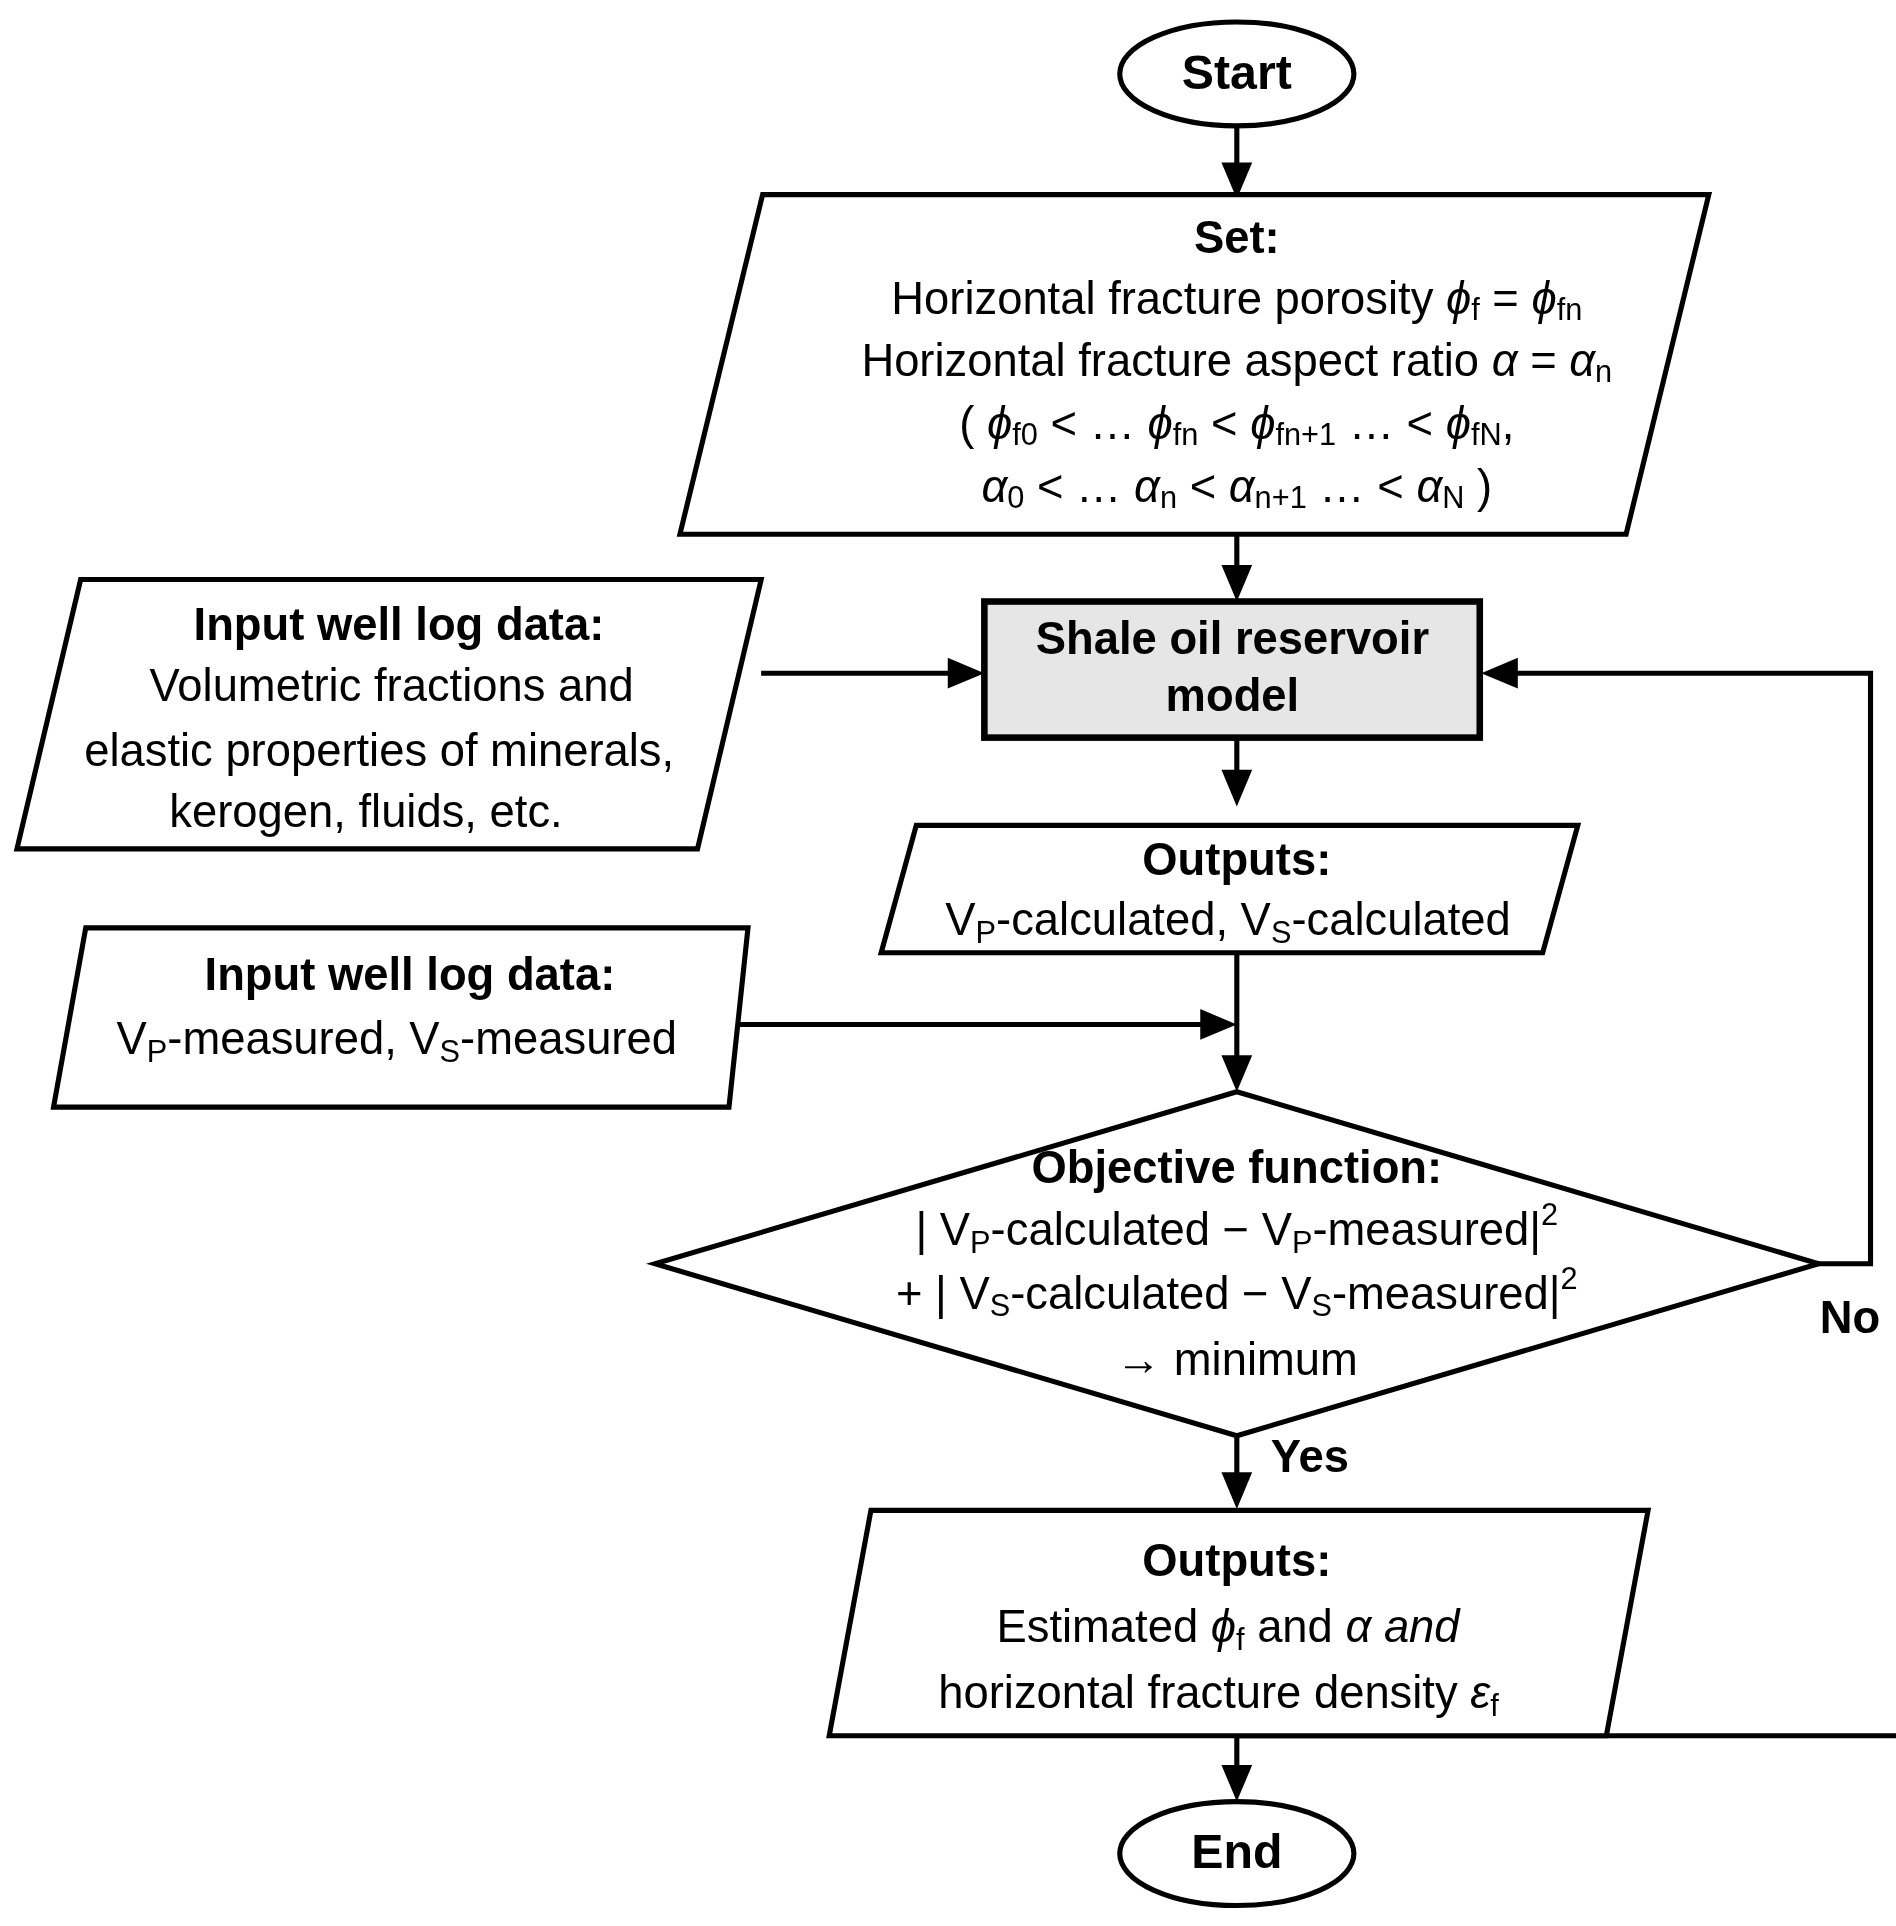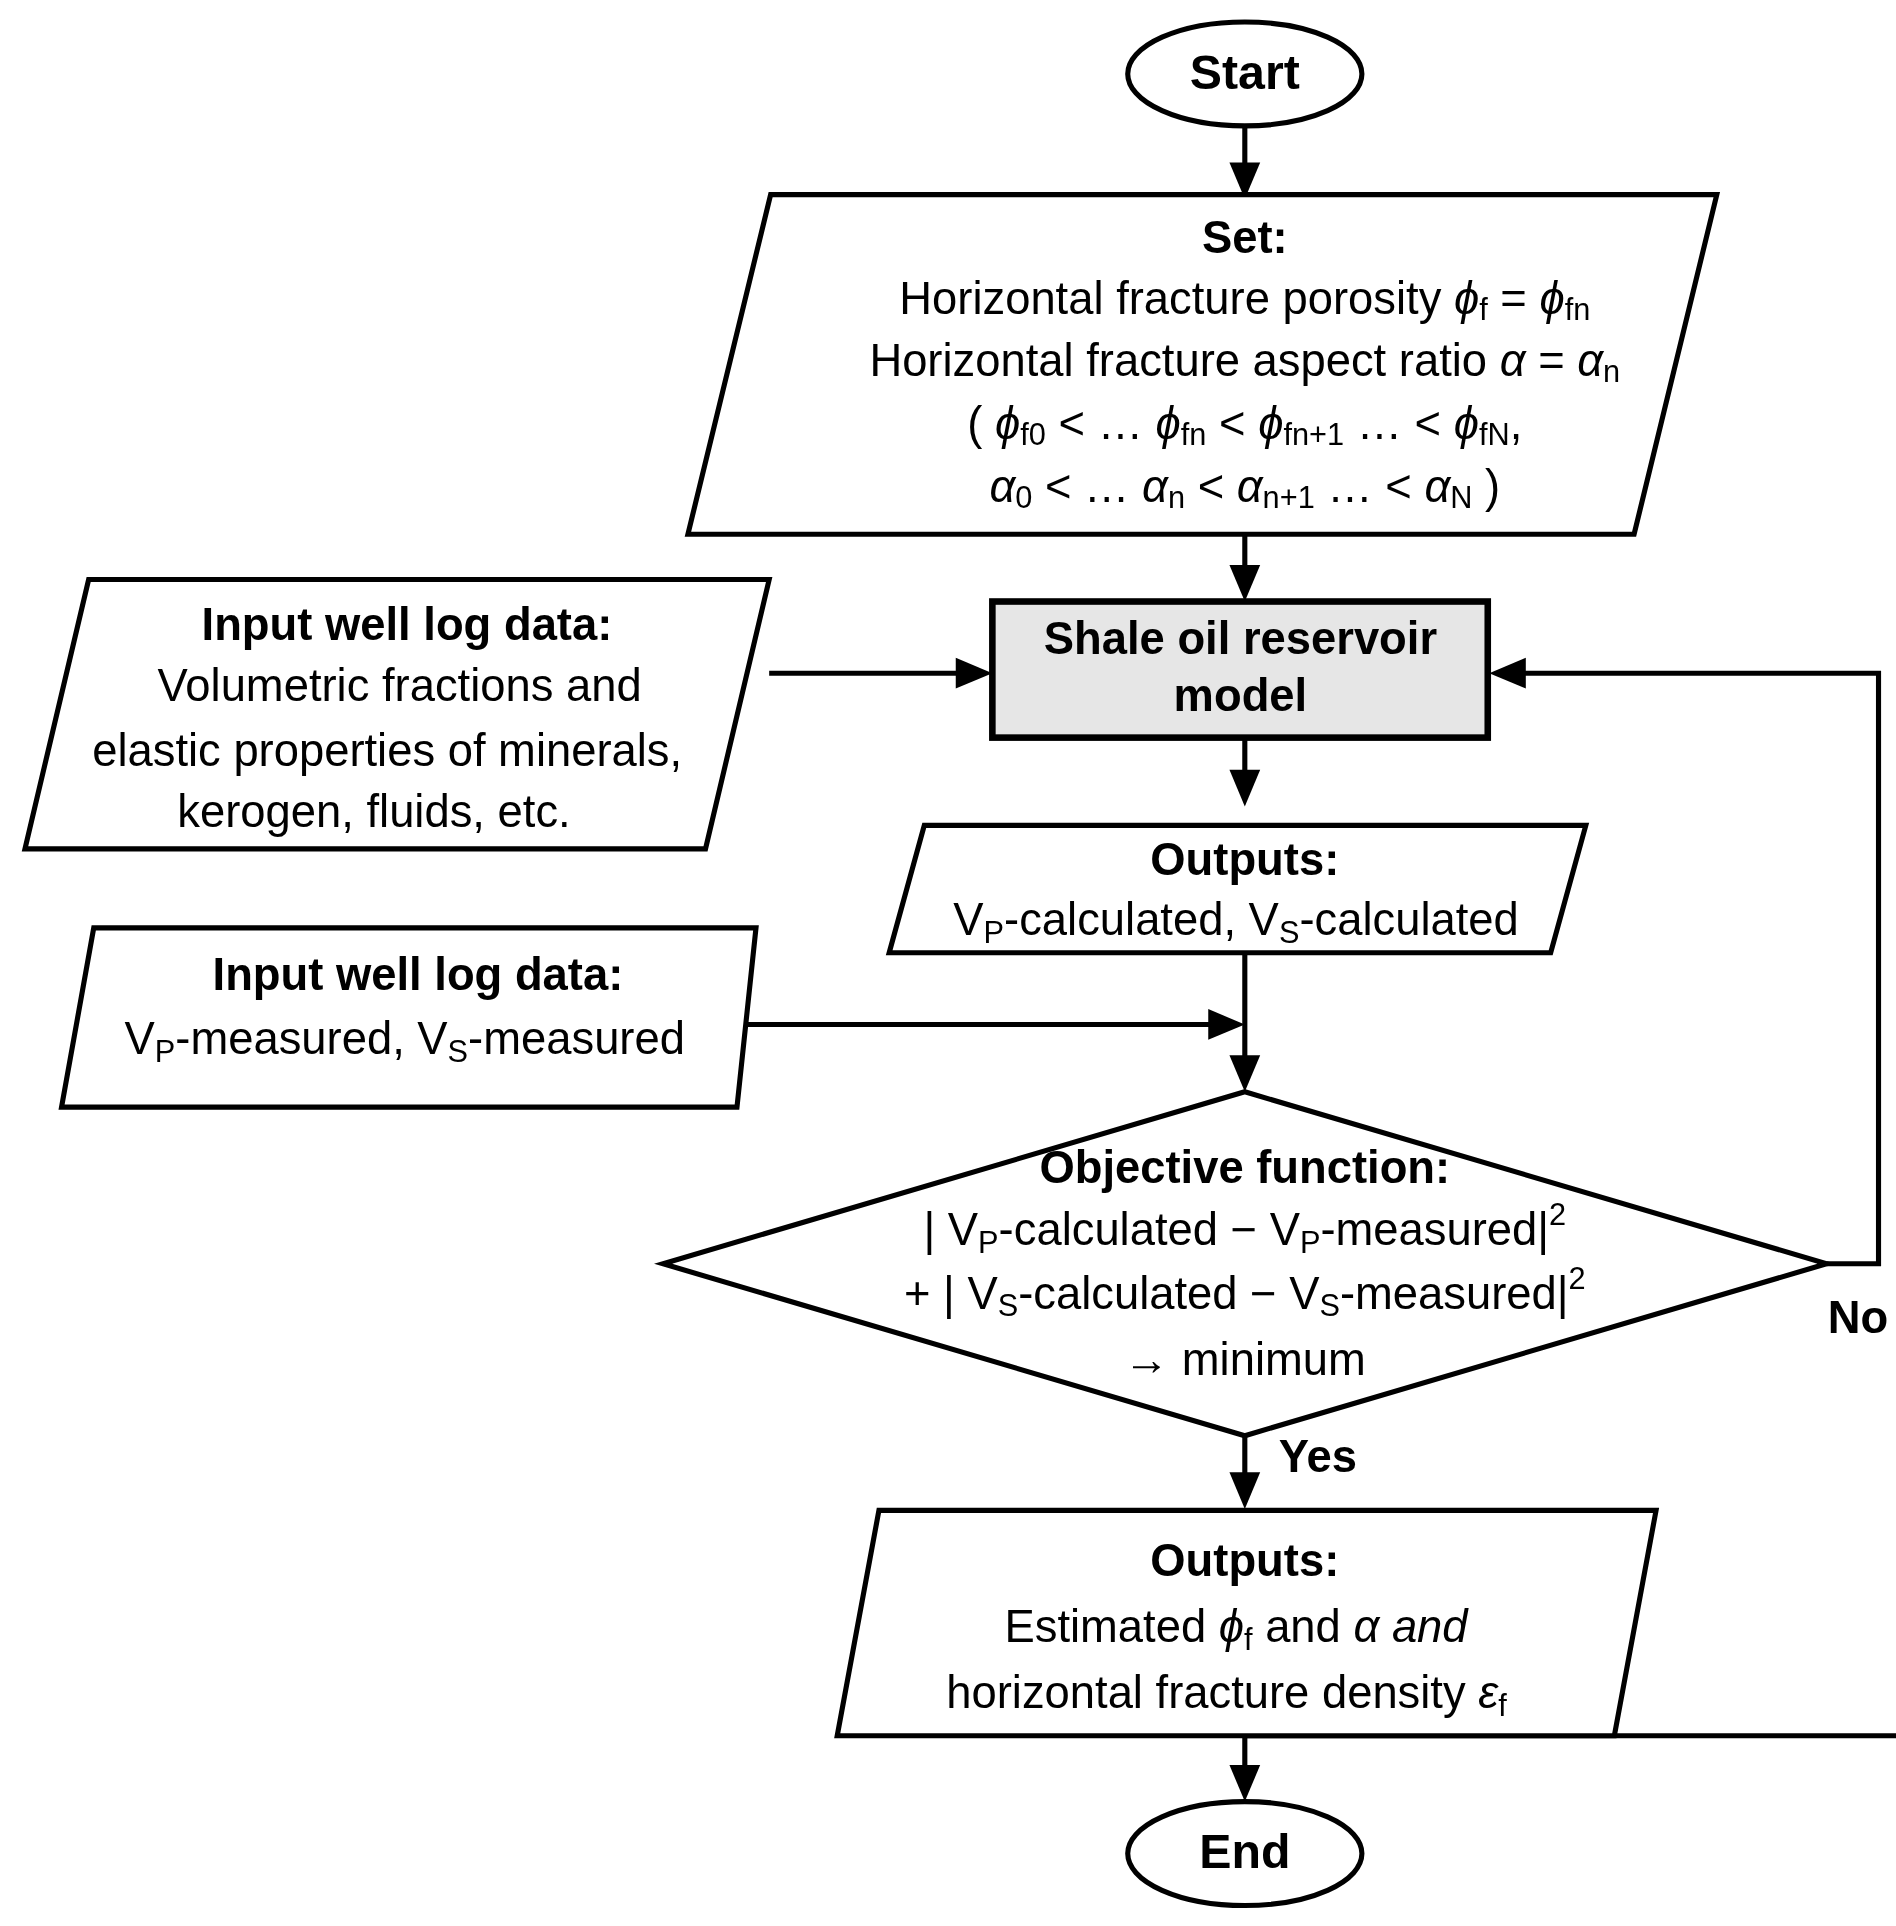--- a/index.html
+++ b/index.html
@@ -10,21 +10,20 @@
   body {
     width: 1897px;
     height: 1926px;
     font-family: "Liberation Sans", sans-serif;
     overflow: hidden;
   }
   #flowchart-root {
     position: relative;
     width: 1827px;
     height: 1926px;
-    margin-left: 8px;
   }
   svg#chart-svg {
     display: block;
     width: 1897px;
     height: 1926px;
   }
   .shape-fill-white {
     fill: #ffffff;
     stroke: #000000;
     stroke-width: 7;

